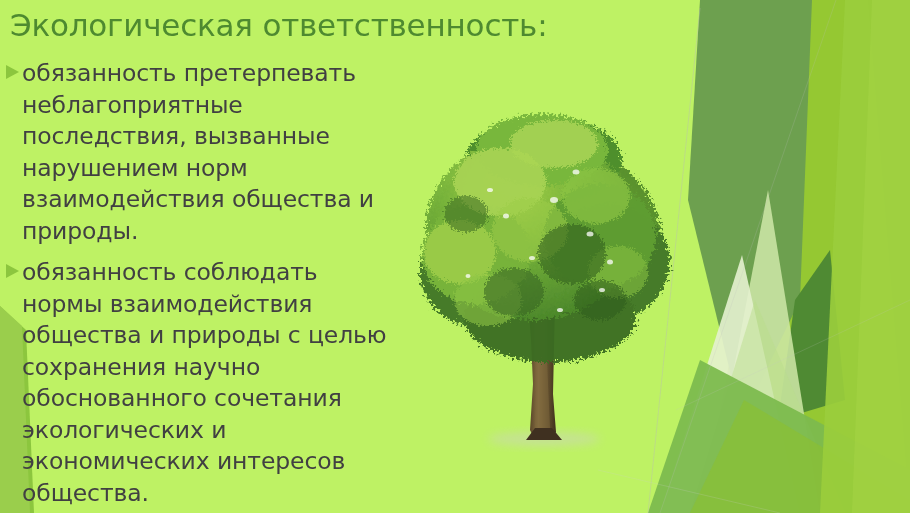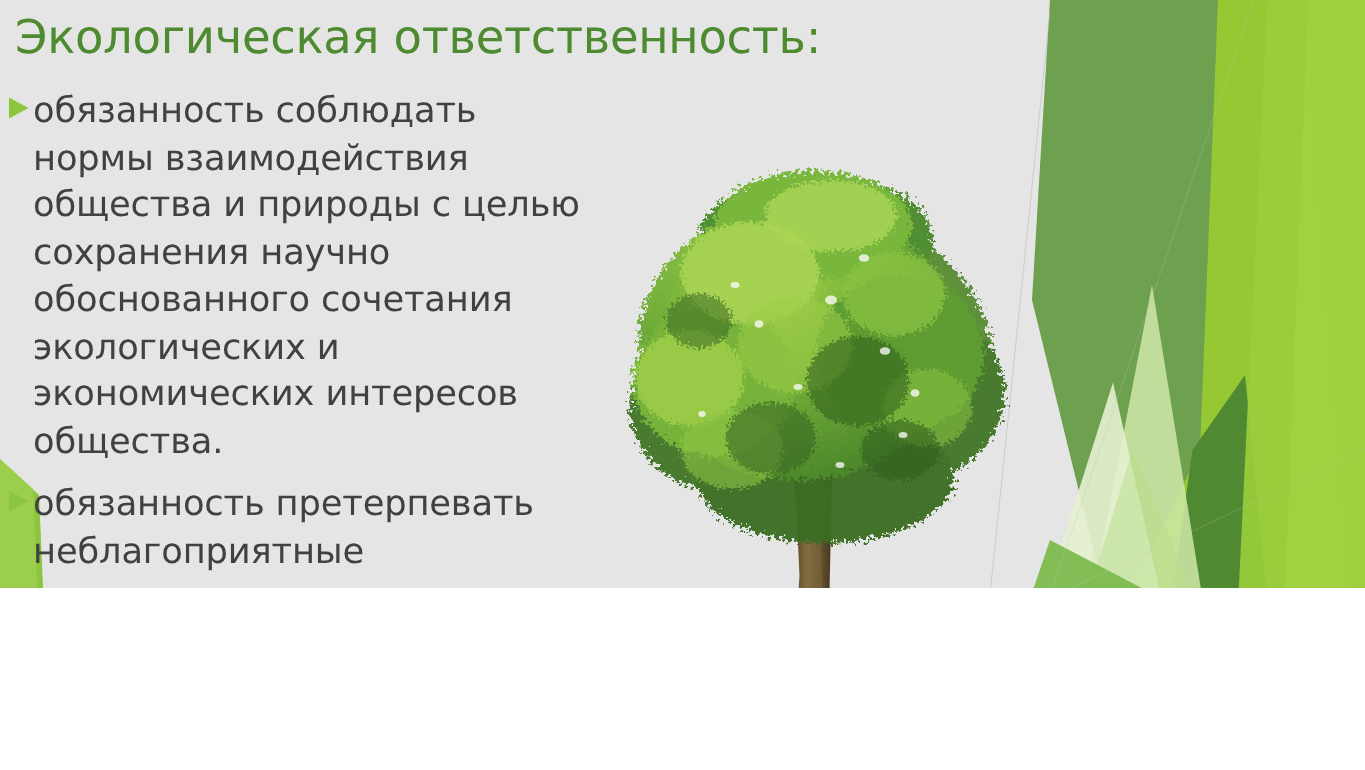--- a/index.html
+++ b/index.html
@@ -4,22 +4,22 @@
 <title>Slide</title>
 <style>
   html, body {
     margin: 0;
     padding: 0;
     background: #ffffff;
   }
   #slide {
     position: relative;
     width: 910px;
-    height: 392px;
-    background: #e5e5e5;
+    height: 513px;
+    background: #bef264;
     overflow: hidden;
     font-family: "DejaVu Sans", "Liberation Sans", sans-serif;
     text-decoration: underline;
   }
 
   
   .deco {
     position: absolute;
     inset: 0;
     width: 910px;
@@ -121,30 +121,30 @@
   <div id="title">Экологическая ответственность:</div>
 
   <div id="body">
 
     <div class="bullet">
       <span class="marker">
         <svg width="13" height="14" viewBox="0 0 13 14" aria-hidden="true">
           <polygon points="0,0 13,7 0,14" fill="#8cc63e"></polygon>
         </svg>
       </span>
-      <span class="btext">обязанность соблюдать нормы взаимодействия общества и природы с целью сохранения научно обоснованного сочетания экологических и экономических интересов общества.</span>
+      <span class="btext">обязанность претерпевать неблагоприятные последствия, вызванные нарушением норм взаимодействия общества и природы.</span>
     </div>
 
     <div class="bullet">
       <span class="marker">
         <svg width="13" height="14" viewBox="0 0 13 14" aria-hidden="true">
           <polygon points="0,0 13,7 0,14" fill="#8cc63e"></polygon>
         </svg>
       </span>
-      <span class="btext">обязанность претерпевать неблагоприятные последствия, вызванные нарушением норм взаимодействия общества и природы.</span>
+      <span class="btext">обязанность соблюдать нормы взаимодействия общества и природы с целью сохранения научно обоснованного сочетания экологических и экономических интересов общества.</span>
     </div>
 
   </div>
 
   <svg id="tree" viewBox="0 0 276 376" aria-hidden="true">
     <defs>
       <radialGradient id="canopyLight" cx="40%" cy="28%" r="72%">
         <stop offset="0%" stop-color="#a8d34a"></stop>
         <stop offset="45%" stop-color="#79b53b"></stop>
         <stop offset="100%" stop-color="#4e8a2c"></stop>

